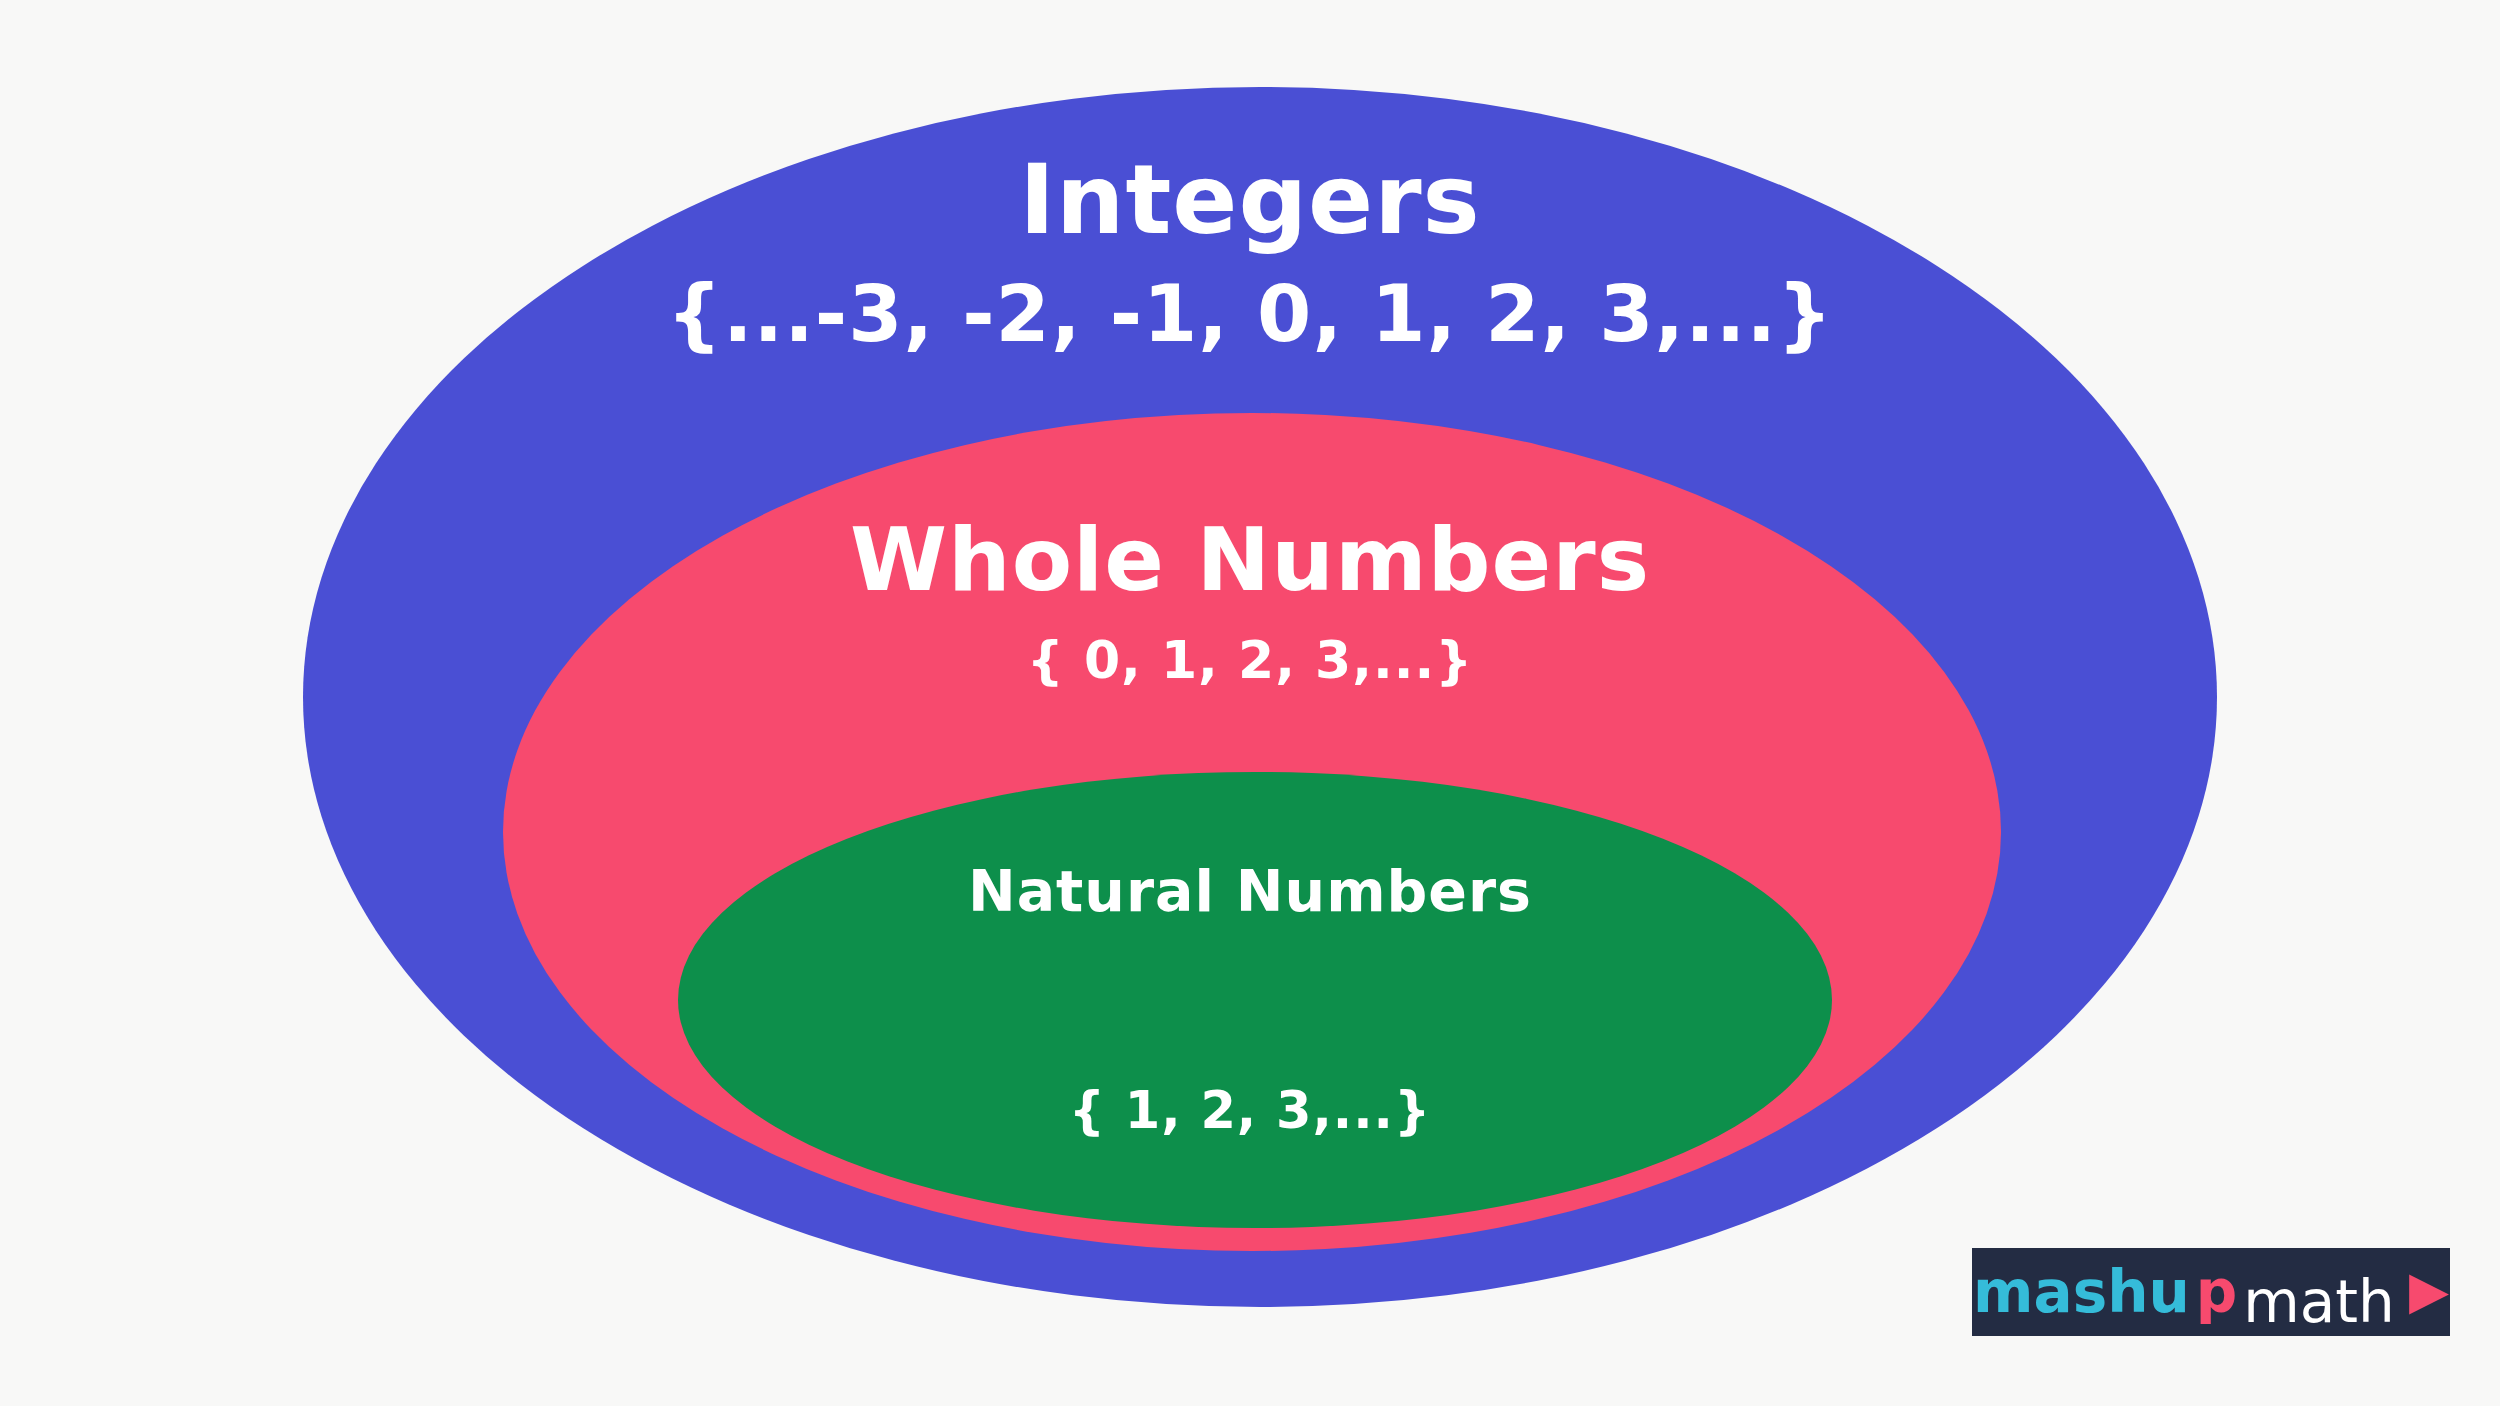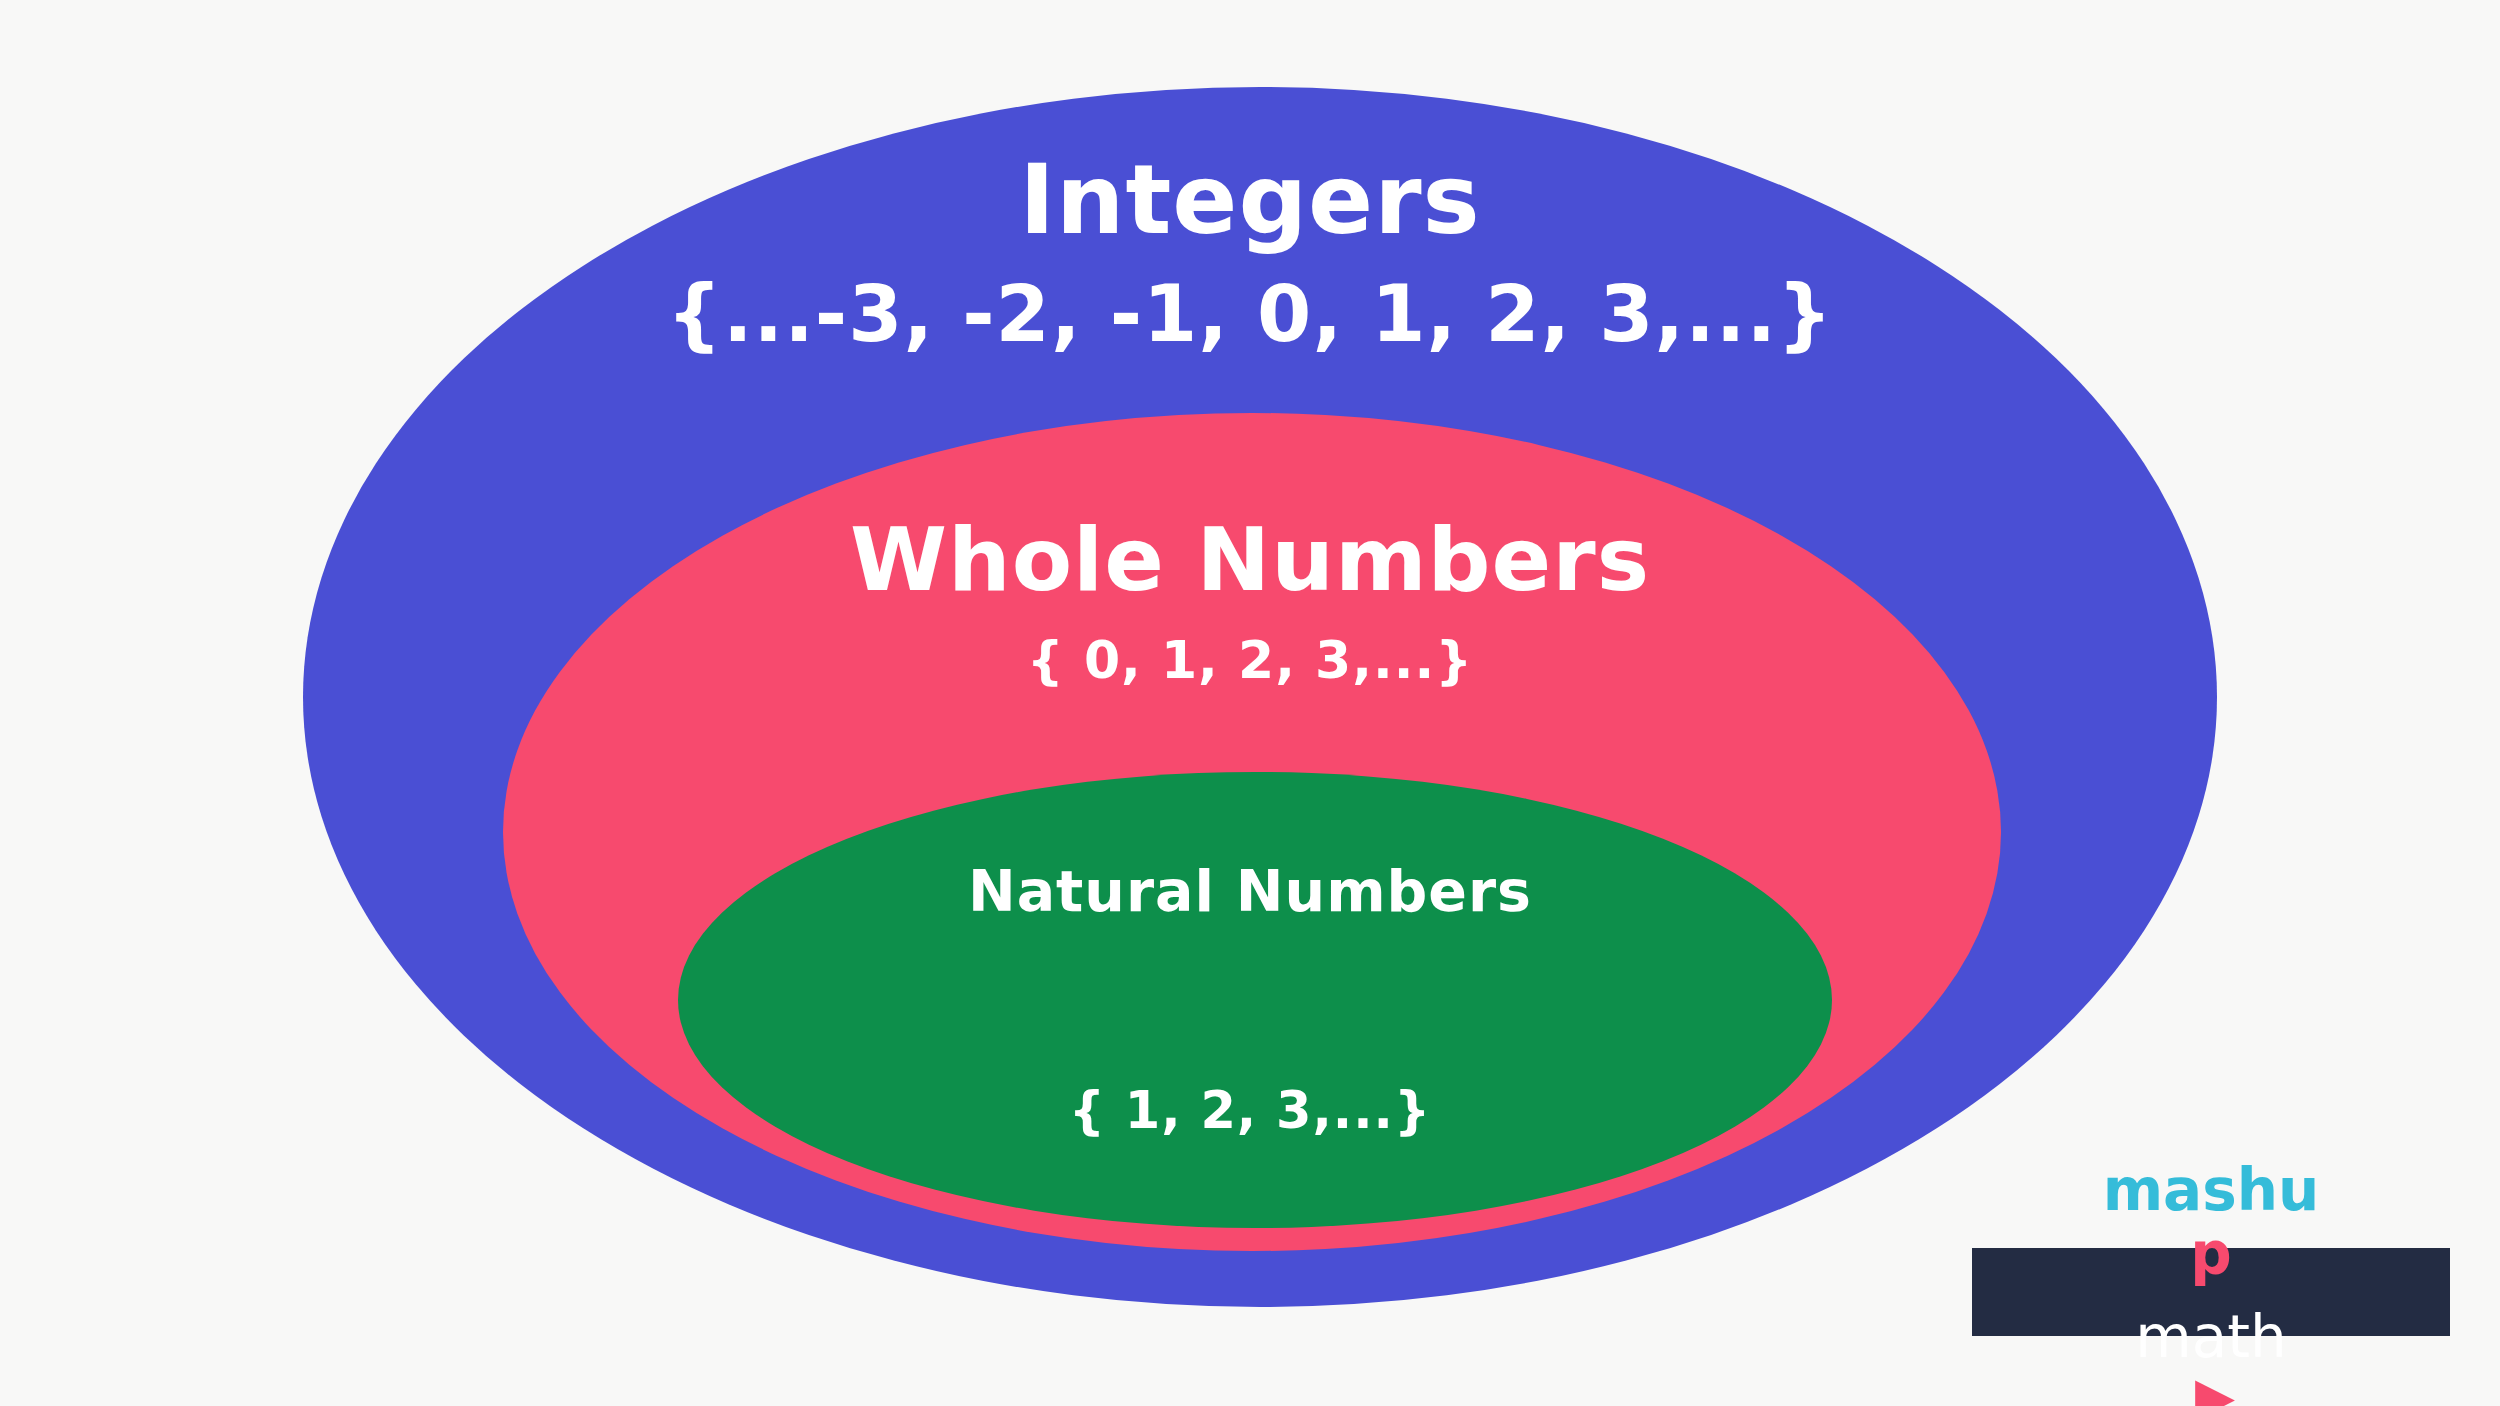--- a/index.html
+++ b/index.html
@@ -62,21 +62,20 @@
     position: absolute;
     left: 1972px;
     top: 1248px;
     width: 478px;
     height: 88px;
     background: #232c43;
     display: flex;
     align-items: center;
     justify-content: center;
     gap: 6px;
-    flex-direction: column;
   }
   .logo .word {
     font-size: 58px;
     letter-spacing: 0;
     line-height: 1;
   }
   .logo .mashu {
     color: #35bcd9;
     font-weight: bold;
   }

